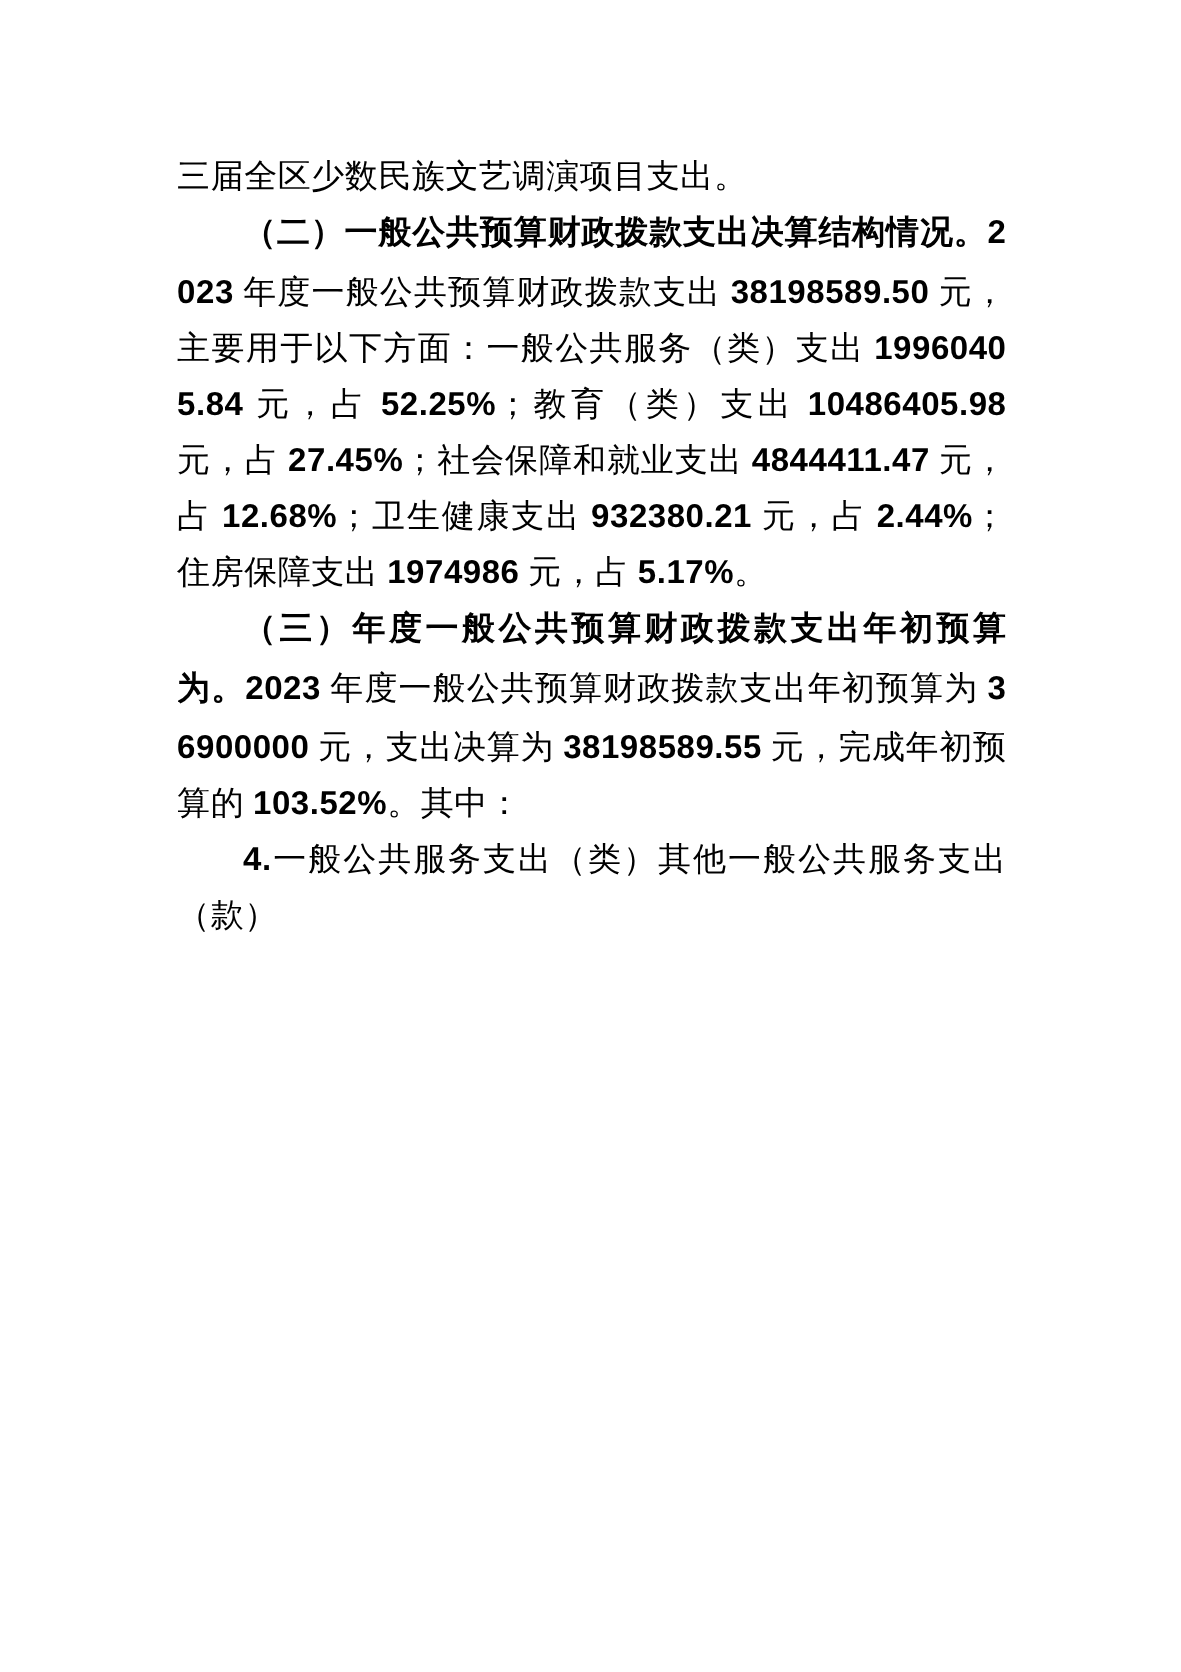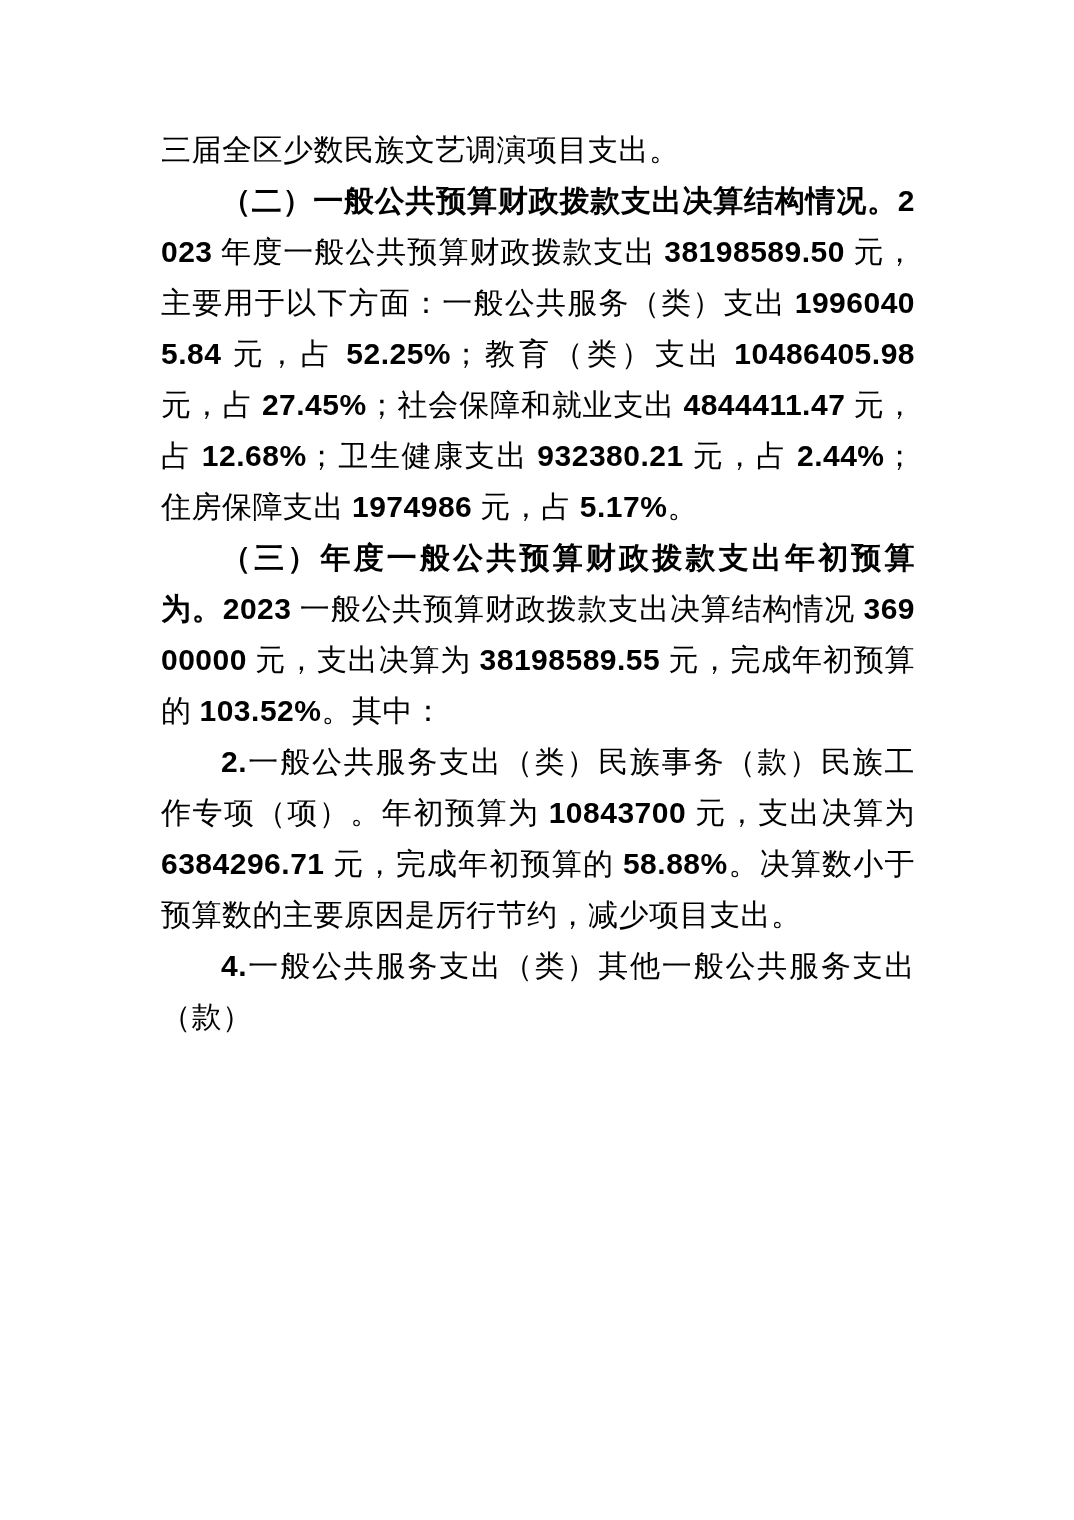--- a/index.html
+++ b/index.html
@@ -11,21 +11,21 @@
     position: relative;
     width: 1074px;
     height: 1520px;
     background: #ffffff;
     overflow: hidden;
     font-family: "Liberation Serif", "DejaVu Serif", serif;
     color: #000000;
   }
   .doc-body {
     position: absolute;
-    top: 124px;
+    top: 135px;
     left: 161px;
     width: 754px;
   }
   .para {
     margin: 0;
     padding: 0;
     font-size: 30px;
     line-height: 51px;
     text-align: justify;
     text-align-last: left;
@@ -33,32 +33,31 @@
     word-break: break-all;
   }
   .para.indent {
     text-indent: 2em;
   }
   .seg-cjk {
     font-family: "Liberation Serif", "DejaVu Serif", serif;
     font-weight: 400;
   }
   .seg-cjk-bold {
-    font-family: Liberation Serif, serif;
+    font-family: Liberation Mono, monospace;
     font-weight: 700;
   }
   .seg-num {
     font-family: "Liberation Sans", "DejaVu Sans", sans-serif;
     font-weight: 600;
   }
 </style>
 </head>
 <body>
 
 <div class="page">
   <div class="doc-body">
       <p class="para"><span class="seg-cjk">三届全区少数民族文艺调演项目支出。</span></p>
       <p class="para indent"><span class="seg-cjk-bold">（二）一般公共预算财政拨款支出决算结构情况。</span><span class="seg-num">2023</span><span class="seg-cjk"> 年度一般公共预算财政拨款支出 </span><span class="seg-num">38198589.50</span><span class="seg-cjk"> 元，主要用于以下方面：一般公共服务（类）支出 </span><span class="seg-num">19960405.84</span><span class="seg-cjk"> 元，占 </span><span class="seg-num">52.25%</span><span class="seg-cjk">；教育（类）支出 </span><span class="seg-num">10486405.98</span><span class="seg-cjk"> 元，占 </span><span class="seg-num">27.45%</span><span class="seg-cjk">；社会保障和就业支出 </span><span class="seg-num">4844411.47</span><span class="seg-cjk"> 元，占 </span><span class="seg-num">12.68%</span><span class="seg-cjk">；卫生健康支出 </span><span class="seg-num">932380.21</span><span class="seg-cjk"> 元，占 </span><span class="seg-num">2.44%</span><span class="seg-cjk">；住房保障支出 </span><span class="seg-num">1974986</span><span class="seg-cjk"> 元，占 </span><span class="seg-num">5.17%</span><span class="seg-cjk">。</span></p>
-      <p class="para indent"><span class="seg-cjk-bold">（三）年度一般公共预算财政拨款支出年初预算为。</span><span class="seg-num">2023</span><span class="seg-cjk"> 一般公共预算财政拨款支出决算结构情况 </span><span class="seg-num">36900000</span><span class="seg-cjk"> 元，支出决算为 </span><span class="seg-num">38198589.55</span><span class="seg-cjk"> 元，完成年初预算的 </span><span class="seg-num">103.52%</span><span class="seg-cjk">。其中：</span></p>
-      <p class="para indent"><span class="seg-num">2.</span><span class="seg-cjk">一般公共服务支出（类）民族事务（款）民族工作专项（项）。年初预算为 </span><span class="seg-num">10843700</span><span class="seg-cjk"> 元，支出决算为 </span><span class="seg-num">6384296.71</span><span class="seg-cjk"> 元，完成年初预算的 </span><span class="seg-num">58.88%</span><span class="seg-cjk">。决算数小于预算数的主要原因是厉行节约，减少项目支出。</span></p>
+      <p class="para indent"><span class="seg-cjk-bold">（三）年度一般公共预算财政拨款支出年初预算为。</span><span class="seg-num">2023</span><span class="seg-cjk"> 年度一般公共预算财政拨款支出年初预算为 </span><span class="seg-num">36900000</span><span class="seg-cjk"> 元，支出决算为 </span><span class="seg-num">38198589.55</span><span class="seg-cjk"> 元，完成年初预算的 </span><span class="seg-num">103.52%</span><span class="seg-cjk">。其中：</span></p>
       <p class="para indent"><span class="seg-num">4.</span><span class="seg-cjk">一般公共服务支出（类）其他一般公共服务支出（款）</span></p>
     </div>
 </div>
 
 </body></html>

